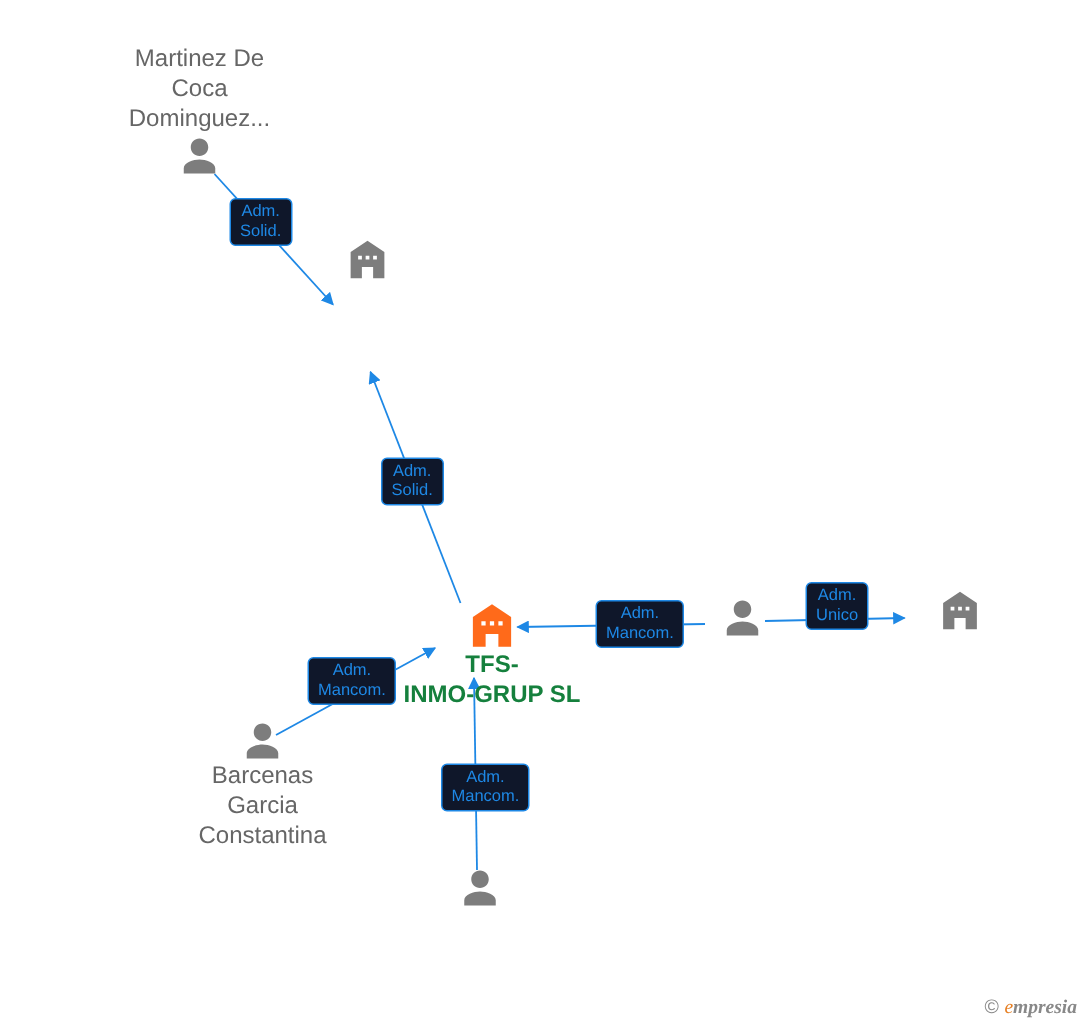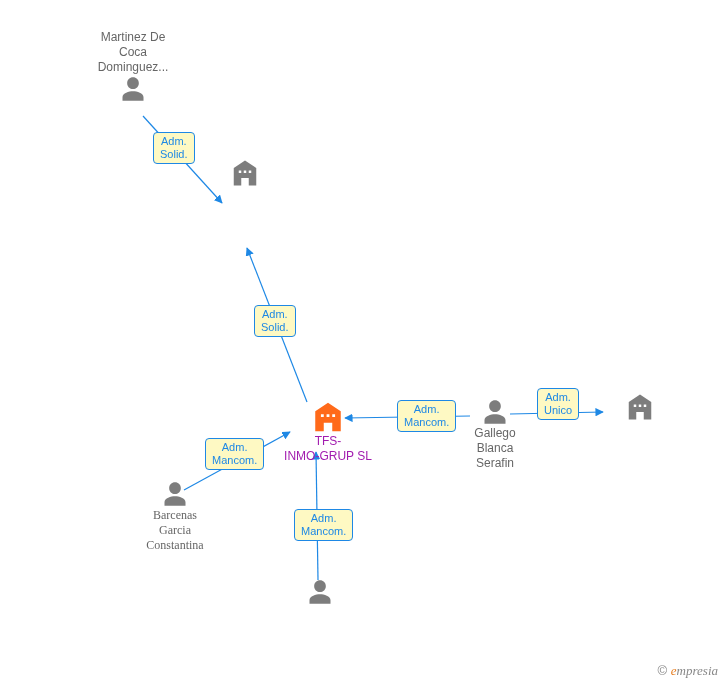--- a/index.html
+++ b/index.html
@@ -1,27 +1,27 @@
 <!DOCTYPE html>
 <html><head>
 <meta charset="utf-8">
 <style>
 html,body{margin:0;padding:0;width:728px;height:685px;background:#fff;font-family:Arial,Helvetica,sans-serif;color:#666;}
 svg{position:absolute;top:0;left:0;}
-.node{position:absolute;text-align:center;font-size:12px;line-height:1.25;}
+.node{position:absolute;text-align:center;font-size:16px;line-height:1.25;}
 .node .icon{margin:0 auto;}
 .person-icon svg{position:static;display:block;margin:0 auto;}
 .company-icon svg{position:static;display:block;margin:0 auto;}
-.edge-label{position:absolute;border:1px solid #1e88e5;border-radius:4px;background:#fef9c3;color:#1e88e5;font-size:11px;padding:2px 6px;text-align:center;line-height:1.2;white-space:nowrap;}
-.center .lbl{font-weight:normal;color:#a21caf;}
+.edge-label{position:absolute;border:1px solid #1e88e5;border-radius:4px;background:#0f172a;color:#1e88e5;font-size:11px;padding:2px 6px;text-align:center;line-height:1.2;white-space:nowrap;}
+.center .lbl{font-weight:bold;color:#15803d;}
 .footer{position:absolute;right:10px;bottom:6px;font-size:13px;}
 .footer .c{color:#888;}
 .footer .brand{font-style:italic;font-family:Georgia,serif;}
 .footer .e{color:#e67e22;}
-.footer .rest{color:#888;}
+.footer .rest{color:#888;font-weight:bold;}
 </style>
 </head>
 <body>
 
 <svg width="728" height="685">
   <defs>
     <marker id="arrow" viewBox="0 0 10 10" refX="9" refY="5" markerWidth="7" markerHeight="7" orient="auto-start-reverse">
       <path d="M0,0 L10,5 L0,10 z" fill="#1e88e5"></path>
     </marker>
   </defs>
@@ -65,21 +65,21 @@
 
 <div class="node center" style="left:268px;top:400px;width:120px;">
   <div class="icon company-icon">
     <svg width="34" height="34" viewBox="0 0 24 24">
         <path fill="#ff6a1a" d="M3 22V8l9-6 9 6v14h-6v-6h-6v6H3zm4-10h2v-2H7v2zm4 0h2v-2h-2v2zm4 0h2v-2h-2v2z"></path>
       </svg>
   </div>
   <div class="lbl">TFS-<br>INMO-GRUP SL</div>
 </div>
 
-<div class="node" style="left:115px;top:480px;width:120px;font-family:Liberation Serif, serif;">
+<div class="node" style="left:115px;top:480px;width:120px;">
   <div class="icon person-icon">
     <svg width="28" height="28" viewBox="0 0 24 24">
         <path fill="#7d7d7d" d="M12 12c2.8 0 5-2.2 5-5s-2.2-5-5-5-5 2.2-5 5 2.2 5 5 5zm0 2c-3.5 0-9 1.7-9 5v3h18v-3c0-3.3-5.5-5-9-5z"></path>
       </svg>
   </div>
   <div class="lbl">Barcenas<br>Garcia<br>Constantina</div>
 </div>
 
 <div class="node" style="left:260px;top:578px;width:120px;">
   <div class="icon person-icon">
@@ -88,21 +88,20 @@
       </svg>
   </div>
 </div>
 
 <div class="node" style="left:450px;top:398px;width:90px;">
   <div class="icon person-icon">
     <svg width="28" height="28" viewBox="0 0 24 24">
         <path fill="#7d7d7d" d="M12 12c2.8 0 5-2.2 5-5s-2.2-5-5-5-5 2.2-5 5 2.2 5 5 5zm0 2c-3.5 0-9 1.7-9 5v3h18v-3c0-3.3-5.5-5-9-5z"></path>
       </svg>
   </div>
-  <div class="lbl">Gallego<br>Blanca<br>Serafin</div>
 </div>
 
 <div class="node" style="left:585px;top:392px;width:110px;">
   <div class="icon company-icon">
     <svg width="30" height="30" viewBox="0 0 24 24">
         <path fill="#7d7d7d" d="M3 22V8l9-6 9 6v14h-6v-6h-6v6H3zm4-10h2v-2H7v2zm4 0h2v-2h-2v2zm4 0h2v-2h-2v2z"></path>
       </svg>
   </div>
 </div>
 

